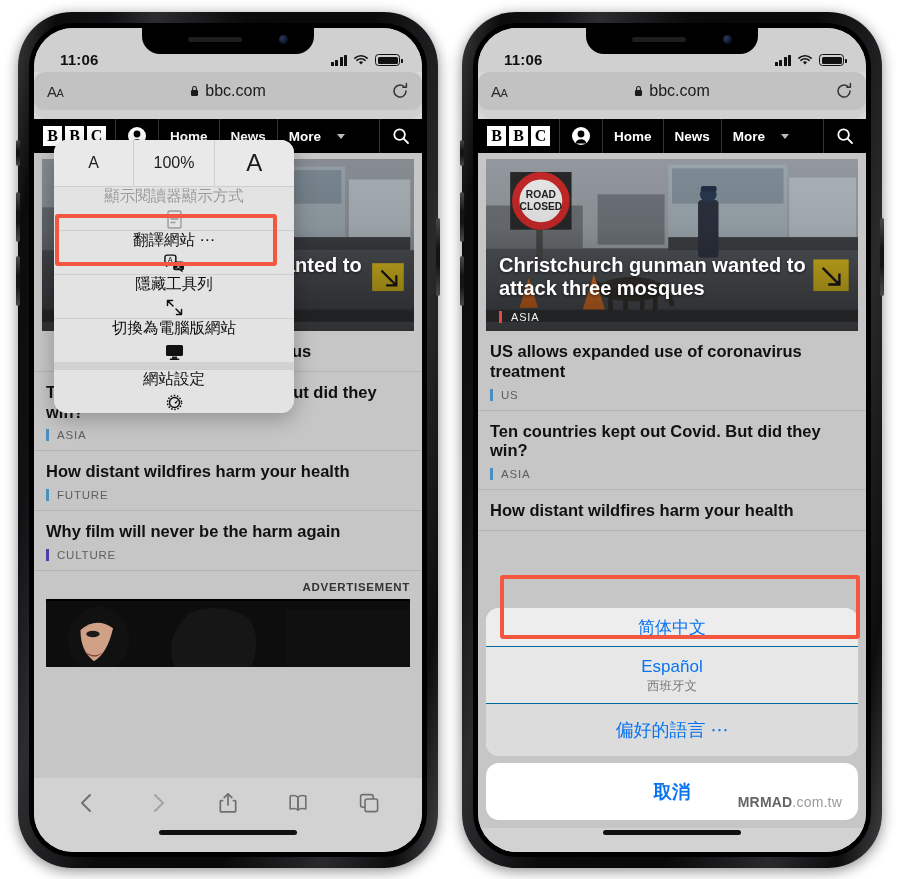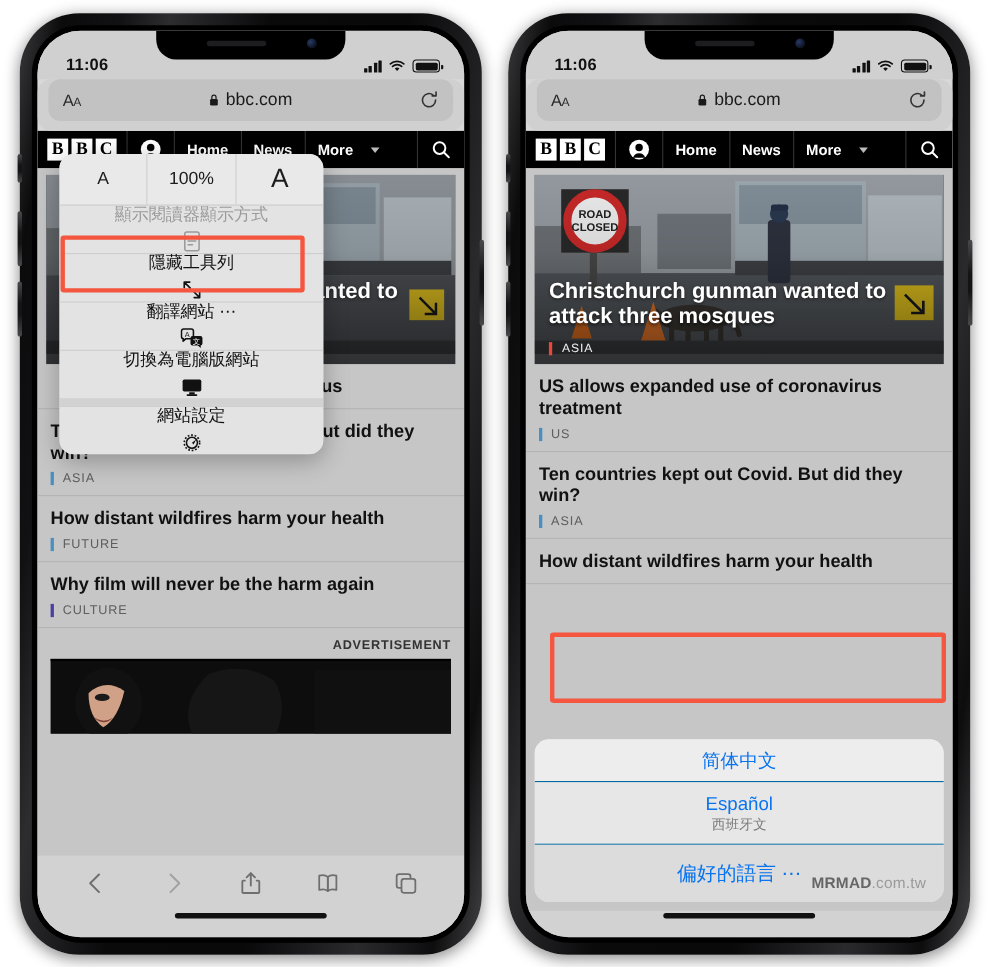--- a/index.html
+++ b/index.html
@@ -64,21 +64,21 @@
   .bars { display: flex; align-items: flex-end; gap: 1.5px; height: 11px; }
   .bars i { display:block; width: 3px; background: #111; border-radius: .5px; }
   .bars i:nth-child(1){ height: 4px; } .bars i:nth-child(2){ height: 6px; }
   .bars i:nth-child(3){ height: 9px; } .bars i:nth-child(4){ height: 11px; }
   .wifi { width: 16px; height: 12px; }
   .batt { width: 25px; height: 12px; border: 1.5px solid #111; border-radius: 3.5px; position: relative; padding: 1.5px; }
   .batt::after { content:''; position:absolute; right:-3.5px; top: 3.5px; width: 2px; height: 4px; background:#111; border-radius: 0 1px 1px 0; }
   .batt i { display:block; width: 100%; height: 100%; background: #111; border-radius: 1.5px; }
 
   
-  .urlbar-wrap { background: #d0d0d0; padding: 0 10px 9px; z-index: 50; position: relative; border-radius: 13px; }
+  .urlbar-wrap { background: #d0d0d0; padding: 0 0 9px; z-index: 50; position: relative; border-radius: 13px; }
   .urlbar {
     height: 38px; background: #c2c2c2; border-radius: 11px;
     display: flex; align-items: center; padding: 0 13px; position: relative;
   }
   .aa { font-size: 15px; color: #2a2a2a; letter-spacing: -.5px; }
   .aa .small { font-size: 11px; }
   .url-center {
     position: absolute; left: 0; right: 0; display: flex; align-items: center;
     justify-content: center; gap: 6px; pointer-events: none;
   }
@@ -338,34 +338,34 @@
 
           <div class="menu-item dim">
             <span class="mlabel">顯示閱讀器顯示方式</span>
             <svg class="micon" viewBox="0 0 21 21">
               <rect x="4" y="2" width="13" height="17" rx="1.8" stroke="#9a9a9a" stroke-width="1.4" fill="none"></rect>
               <path d="M7 6.5 h7 M7 10 h7 M7 13.5 h4" stroke="#9a9a9a" stroke-width="1.4" stroke-linecap="round"></path>
             </svg>
           </div>
 
           <div class="menu-item">
-            <span class="mlabel">隱藏工具列</span>
-            <svg class="micon" viewBox="0 0 21 21">
-              <path d="M3.5 3.5 L9 9 M3.5 3.5 v5 M3.5 3.5 h5" stroke="#111" stroke-width="1.5" fill="none" stroke-linecap="round"></path>
-              <path d="M17.5 17.5 L12 12 M17.5 17.5 v-5 M17.5 17.5 h-5" stroke="#111" stroke-width="1.5" fill="none" stroke-linecap="round"></path>
-            </svg>
-          </div>
-
-          <div class="menu-item">
             <span class="mlabel">翻譯網站 ⋯</span>
             <svg class="micon" viewBox="0 0 22 20">
               <path d="M1 3.2 a2 2 0 0 1 2 -2 h7.4 a2 2 0 0 1 2 2 v5.2 a2 2 0 0 1 -2 2 H5.4 L2.6 12.8 V10.4 H3 a2 2 0 0 1 -2 -2 Z" fill="none" stroke="#111" stroke-width="1.5" stroke-linejoin="round"></path>
               <text x="6.6" y="8.6" font-size="7" font-family="Liberation Sans, sans-serif" text-anchor="middle" fill="#111">A</text>
               <path d="M21 9.8 a2 2 0 0 0 -2 -2 h-7.4 a2 2 0 0 0 -2 2 v5.2 a2 2 0 0 0 2 2 H16.6 L19.4 19.4 V17 H19 a2 2 0 0 0 2 -2 Z" fill="#111"></path>
               <text x="15.3" y="15.2" font-size="7" font-family="Liberation Sans, sans-serif" text-anchor="middle" fill="#fff">文</text>
+            </svg>
+          </div>
+
+          <div class="menu-item">
+            <span class="mlabel">隱藏工具列</span>
+            <svg class="micon" viewBox="0 0 21 21">
+              <path d="M3.5 3.5 L9 9 M3.5 3.5 v5 M3.5 3.5 h5" stroke="#111" stroke-width="1.5" fill="none" stroke-linecap="round"></path>
+              <path d="M17.5 17.5 L12 12 M17.5 17.5 v-5 M17.5 17.5 h-5" stroke="#111" stroke-width="1.5" fill="none" stroke-linecap="round"></path>
             </svg>
           </div>
 
           <div class="menu-item">
             <span class="mlabel">切換為電腦版網站</span>
             <svg class="micon" viewBox="0 0 21 21">
               <rect x="2" y="4" width="17" height="11" rx="1.6" fill="#111"></rect>
               <rect x="8" y="15.6" width="5" height="2.2" fill="#111"></rect>
               <rect x="5.6" y="17.4" width="9.8" height="1.6" rx=".8" fill="#111"></rect>
             </svg>
@@ -546,20 +546,21 @@
             <div class="sheet-group">
               <div class="sheet-row sel">
                 <div class="sheet-main">简体中文</div>
               </div>
               <div class="sheet-row">
                 <div class="sheet-main">Español</div>
                 <div class="sheet-sub">西班牙文</div>
               </div>
               <div class="sheet-pref">偏好的語言 ⋯</div>
             </div>
+            <div class="sheet-cancel">取消</div>
           </div>
         </div>
 
         <div class="home-ind-area">
           <div class="home-ind"></div>
         </div>
 
         <div class="watermark">
           <span>MRMAD</span><span class="lt">.com.tw</span>
         </div>

